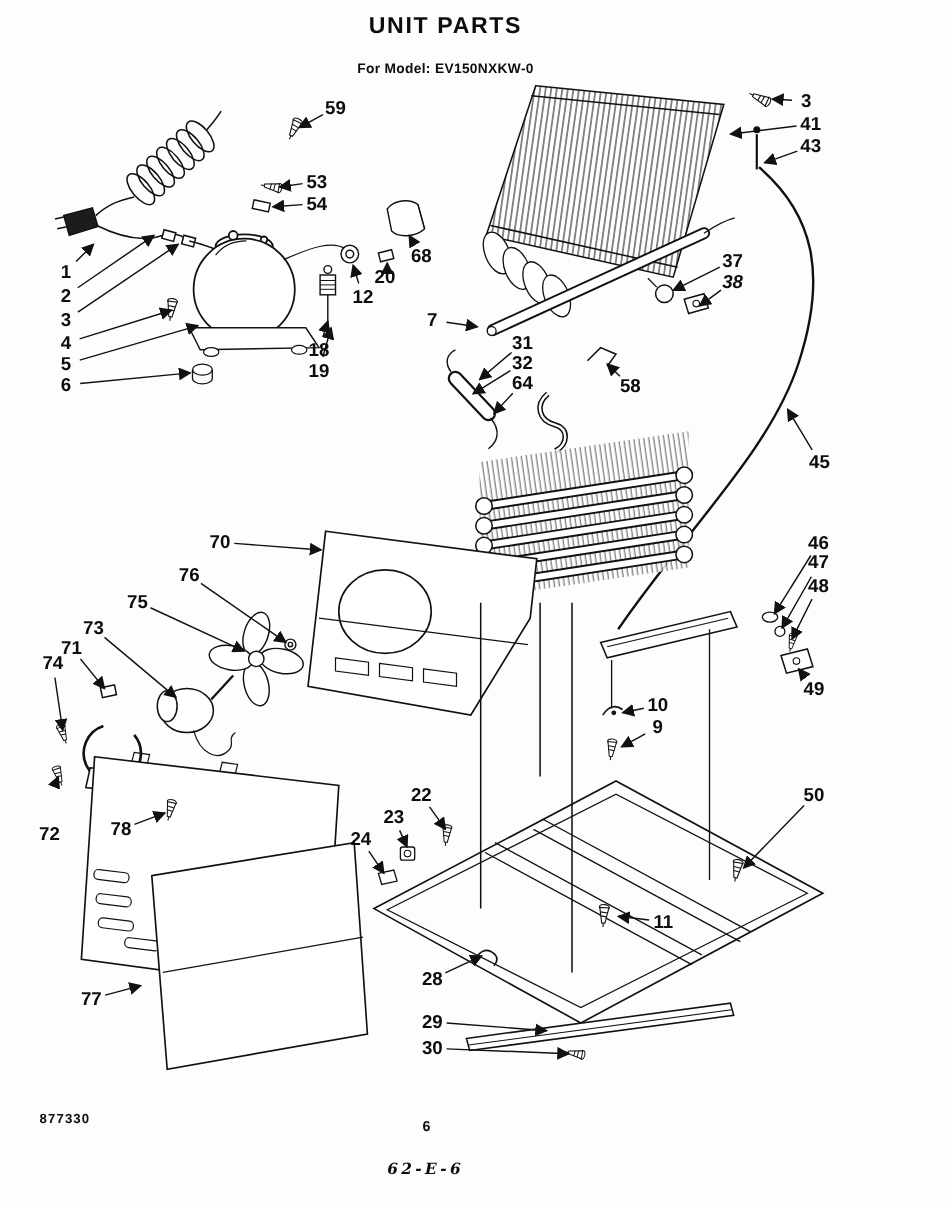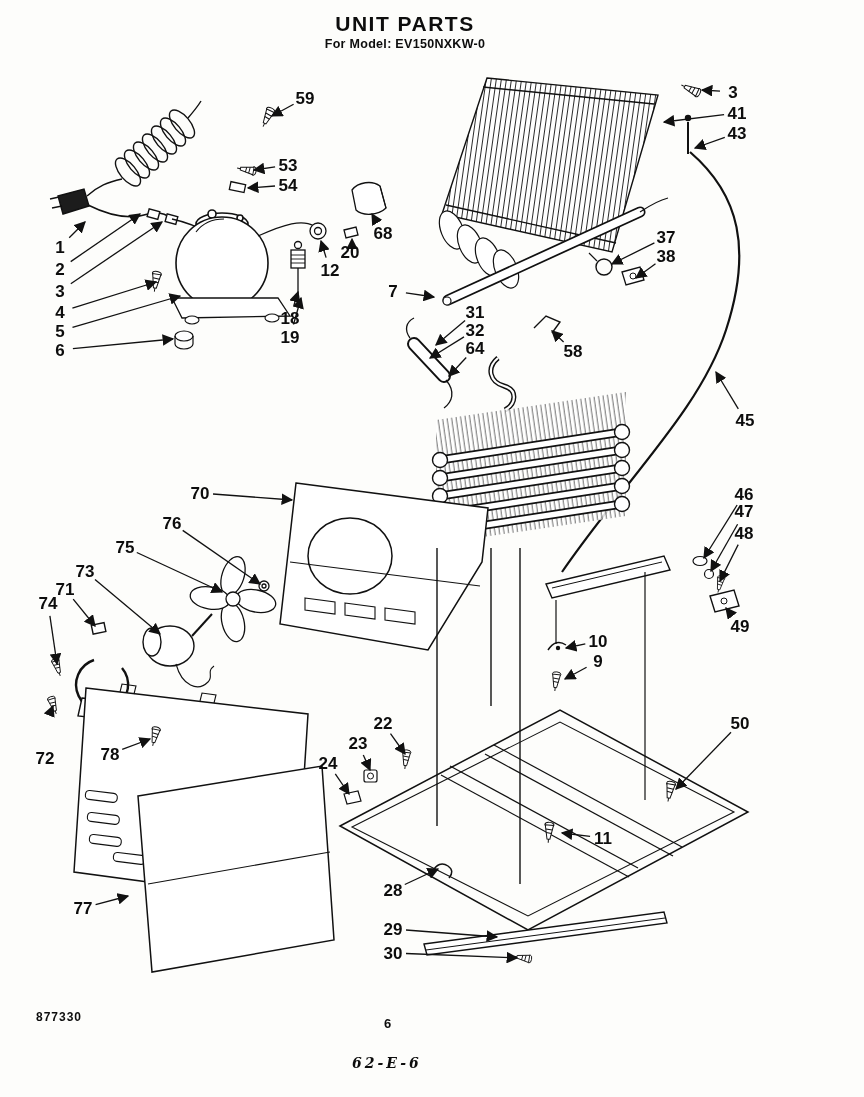--- a/index.html
+++ b/index.html
@@ -6,21 +6,21 @@
   html,body { width:864px; height:1097px; }
   body {
     background:#fdfdfb;
     font-family:"Liberation Sans", sans-serif;
     color:#0d0d0d;
     overflow:hidden;
   }
   .page { position:relative; width:864px; height:1097px; }
   .header { position:absolute; top:12px; left:0; width:810px; text-align:center; }
   .title { font-size:21px; font-weight:bold; letter-spacing:1.5px; }
-  .subtitle { font-size:12.5px; font-weight:bold; margin-top:1px; letter-spacing:0.3px; }
+  .subtitle { font-size:12.5px; font-weight:bold; margin-top:19px; letter-spacing:0.3px; }
   svg.drawing { position:absolute; top:0; left:0; }
   .callout-layer { position:absolute; top:0; left:0; width:864px; height:1097px;border-radius:15px; }
   .callout {
     position:absolute; transform:translate(-50%,-50%);
     font-weight:bold; font-size:17px; line-height:1;
     font-family:"Liberation Sans", sans-serif;
     white-space:nowrap;
   }
   .footer-note {
     position:absolute; top:988px; left:0; width:780px; text-align:center;
@@ -323,21 +323,21 @@
       <span class="callout" style="left: 305px; top: 98px;">59</span>
       <span class="callout" style="left: 733px; top: 92px;">3</span>
       <span class="callout" style="left: 737px; top: 113px;">41</span>
       <span class="callout" style="left: 737px; top: 133px;">43</span>
       <span class="callout" style="left: 288px; top: 165px;">53</span>
       <span class="callout" style="left: 288px; top: 185px;">54</span>
       <span class="callout" style="left: 383px; top: 233px;">68</span>
       <span class="callout" style="left: 350px; top: 252px;">20</span>
       <span class="callout" style="left: 330px; top: 270px;">12</span>
       <span class="callout" style="left: 666px; top: 237px;">37</span>
-      <span class="callout" style="left: 666px; top: 256px;">38</span>
+      <span class="callout" style="left: 666px; top: 256px; font-style: italic;">38</span>
       <span class="callout" style="left: 60px; top: 247px;">1</span>
       <span class="callout" style="left: 60px; top: 269px;">2</span>
       <span class="callout" style="left: 60px; top: 291px;">3</span>
       <span class="callout" style="left: 60px; top: 312px;">4</span>
       <span class="callout" style="left: 60px; top: 331px;">5</span>
       <span class="callout" style="left: 60px; top: 350px;">6</span>
       <span class="callout" style="left: 290px; top: 318px;">18</span>
       <span class="callout" style="left: 290px; top: 337px;">19</span>
       <span class="callout" style="left: 393px; top: 291px;">7</span>
       <span class="callout" style="left: 475px; top: 312px;">31</span>

